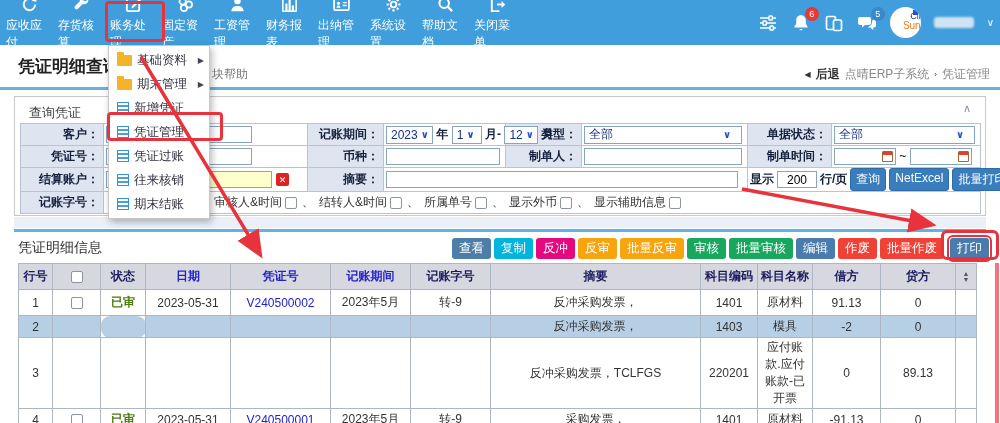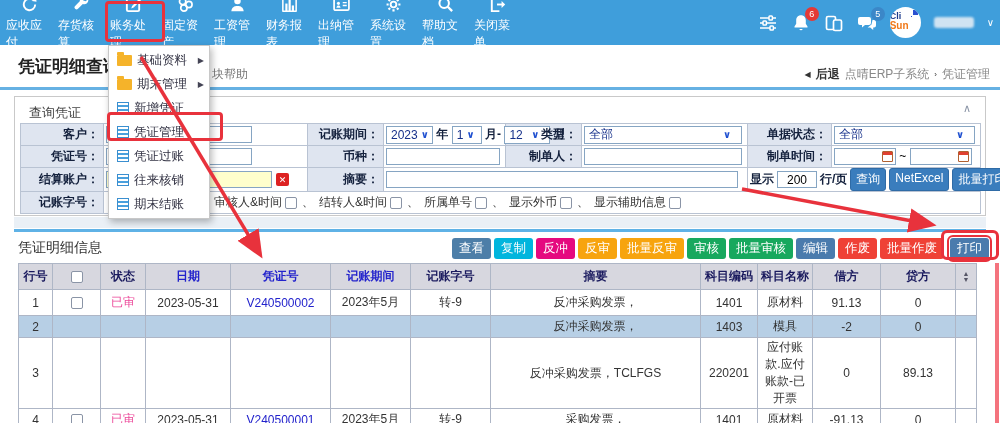--- a/index.html
+++ b/index.html
@@ -12,21 +12,21 @@
   #nav-items { display:flex; padding-left:6px; gap:6px; }
   .nav-item { width:46px; display:flex; flex-direction:column; align-items:center; justify-content:center; color:#fff; font-size:12px; cursor:pointer; }
   .nav-item .icn { height:20px; margin-bottom:2px; display:flex; align-items:center; justify-content:center; }
   .nav-item svg { width:19px; height:19px; }
   #nav-right { position:absolute; right:6px; top:0; height:45px; display:flex; align-items:center; gap:13px; }
   #nav-right svg { width:20px; height:20px; display:block; }
   .badge-wrap { position:relative; }
   .badge { position:absolute; top:-6px; right:-8px; min-width:14px; height:14px; border-radius:8px; color:#fff; font-size:9px; display:flex; align-items:center; justify-content:center; padding:0 3px; }
   .badge.red { background:#e53935; }
   .badge.blue { background:#3b87c8; }
-  #avatar { width:31px; height:31px; border-radius:50%; background:#fff; position:relative; overflow:hidden; font-weight:bold; text-align:left; line-height:1; }
+  #avatar { width:31px; height:31px; border-radius:50%; background:#fff; position:relative; overflow:hidden; font-weight:normal; text-align:right; line-height:1; }
   #avatar .l1 { display:block; font-size:9px; color:#1a3a8c; margin-top:5px; letter-spacing:0; }
   #avatar .l2 { display:block; font-size:10px; color:#f07818; }
   #avatar .px { position:absolute; top:3px; right:3px; width:9px; height:9px;
     background:linear-gradient(#2a50d0,#2a50d0); box-shadow:-4px 4px 0 -2px #2a50d0, 0 6px 0 -3px #3a66e0; width:5px; height:5px; }
   #username-blur { width:40px; height:11px; border-radius:3px; background:#cfe3f2; filter:blur(1.2px); }
   .nav-chevron { color:#fff; font-size:10px; }
 
   
   #page-title { position:absolute; left:18px; top:55px; font-size:17px; font-weight:bold; color:#222; z-index:2; }
   #help-frag { position:absolute; left:212px; top:66px; font-size:12px; color:#777; z-index:2; }
@@ -67,21 +67,21 @@
   #btnrow { position:absolute; right:8px; top:235px; display:flex; align-items:center; gap:3px; z-index:6; }
   .abtn { color:#fff; border-radius:3px; font-size:12.5px; padding:2px 7px; cursor:pointer; white-space:nowrap; }
   .print-hl { display:inline-flex; border:2.5px solid #e8323c; border-radius:6px; padding:1px; }
 
   
   #vtbl { position:absolute; left:18px; top:263px; }
   table.vt { border-collapse:collapse; table-layout:fixed; width:958px; font-size:12px; text-align:center; color:#333; }
   .vt th, .vt td { border:1px solid #aeb6c6; padding:1px 2px; overflow:hidden; }
   .vt th { background:#d7d7df; height:26px; font-weight:bold; color:#1a1a5e; font-size:12px; }
   .vt th.lnk, .vt td.lnk { color:#2323cc; }
-  .vt td.st { color:#ec4899; font-weight:normal; }
+  .vt td.st { color:#4d7c0f; font-weight:bold;border-radius:9px; }
   .vt tr.selrow td { background:#b7cfe5; }
   .sort-ic { display:flex; flex-direction:column; line-height:6px; font-size:7px; color:#556; align-items:center; }
   #scroll-strip { position:absolute; left:995px; top:263px; width:4px; height:160px; background:#f4737e; }
 
   
   #dropdown { position:absolute; left:108px; top:45px; width:102px; background:#fff; border:1px solid #c8c8c8; box-shadow:2px 3px 7px rgba(0,0,0,.28); z-index:30; padding:2px 0; }
   .menu-item { height:24px; display:flex; align-items:center; gap:5px; padding:0 5px 0 8px; font-size:12.5px; color:#334; cursor:pointer; }
   .folder-ic { width:15px; height:11px; background:#f5b32a; border-radius:1px; position:relative; flex:none; }
   .folder-ic:before { content:""; position:absolute; top:-3px; left:0; width:7px; height:3px; background:#f5b32a; border-radius:1px 1px 0 0; }
   .doc-ic { width:12px; height:12px; border:1px solid #3a8fd0; background:repeating-linear-gradient(#fff 0 2px, #4aa0dd 2px 4px); flex:none; }
@@ -278,21 +278,21 @@
           <span class="sel" style="width:47px">
                 <span>2023</span>
                 <span class="chev">∨</span>
               </span>
           <span class="unit">年</span>
           <span class="sel" style="width:30px">
                 <span>1</span>
                 <span class="chev">∨</span>
               </span>
           <span class="unit">月-</span>
-          <span class="sel" style="width:46px">
+          <span class="sel" style="width:34px">
                 <span>12</span>
                 <span class="chev">∨</span>
               </span>
           <span class="unit">月</span>
         </td>
         <td class="lbl">类型：</td>
         <td class="val"><span class="sel" style="width:158px">
                 <span>全部</span>
                 <span class="chev">∨</span>
               </span></td>

